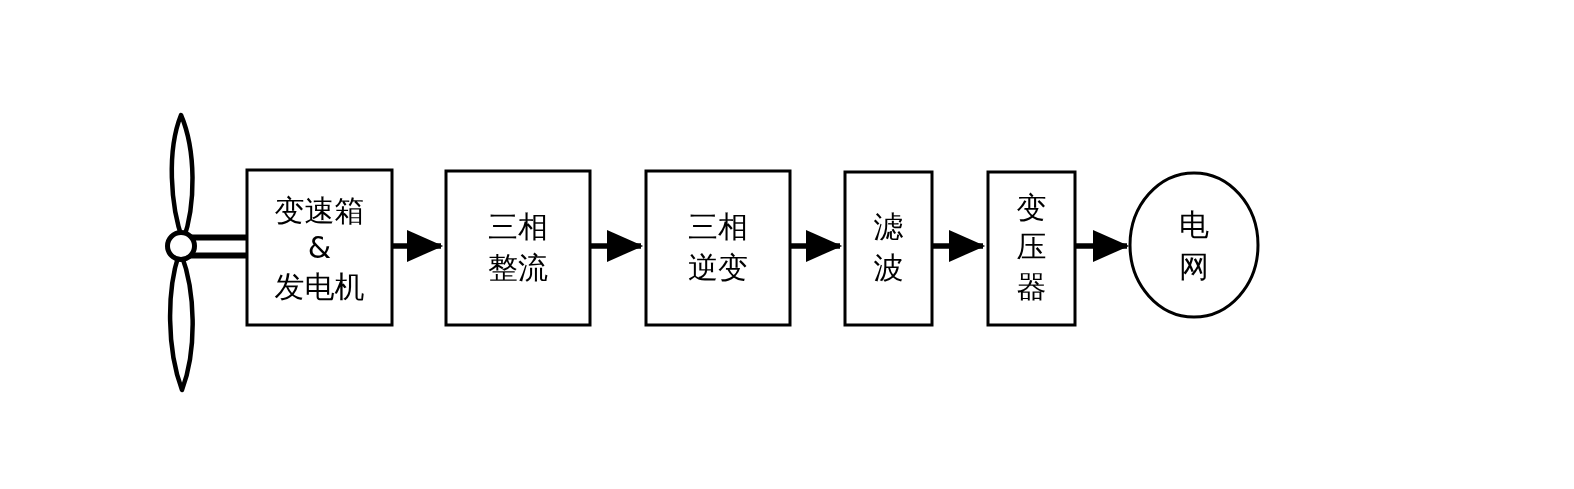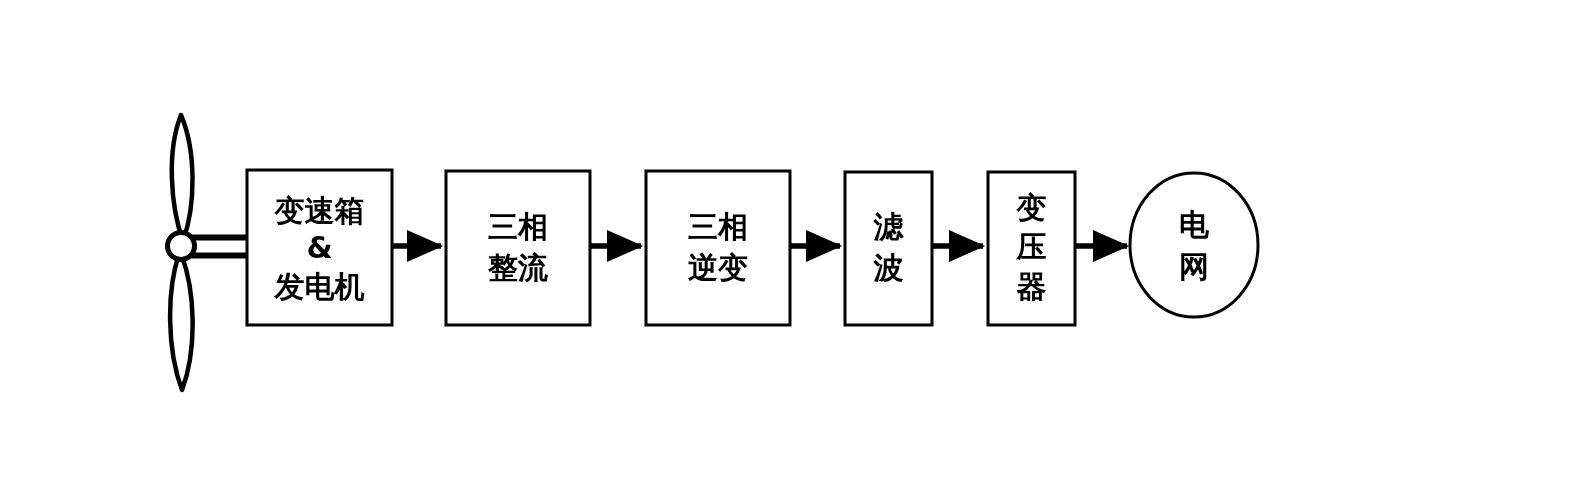--- a/index.html
+++ b/index.html
@@ -10,21 +10,20 @@
   }
   body {
     font-family: "DejaVu Sans", "Liberation Sans", sans-serif;
   }
   #canvas {
     position: relative;
     width: 1574px;
     height: 489px;
     background: #ffffff;
     overflow: hidden;
-    font-weight: bold;
   }
   #diagram-svg {
     position: absolute;
     top: 0;
     left: 0;
     width: 1574px;
     height: 489px;
     display: block;
   }
   .box-label, .circle-label {

